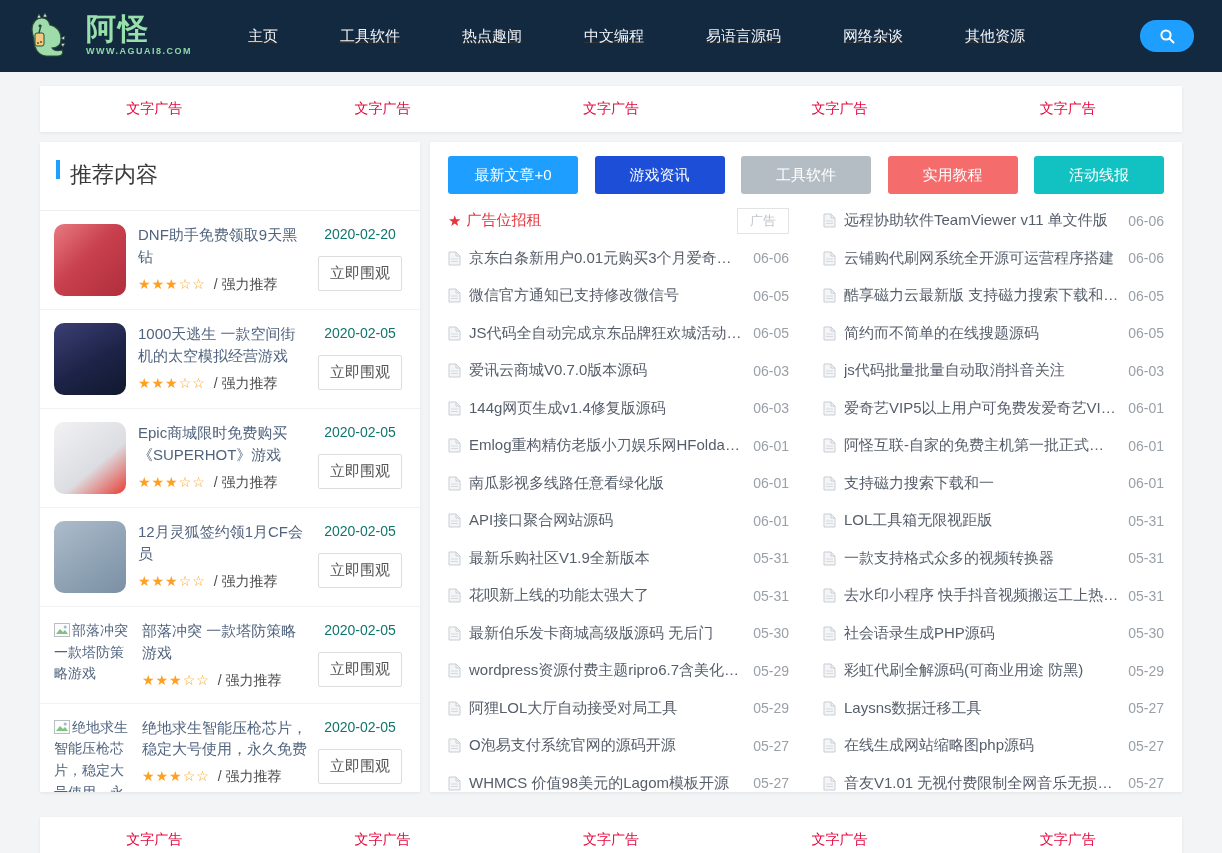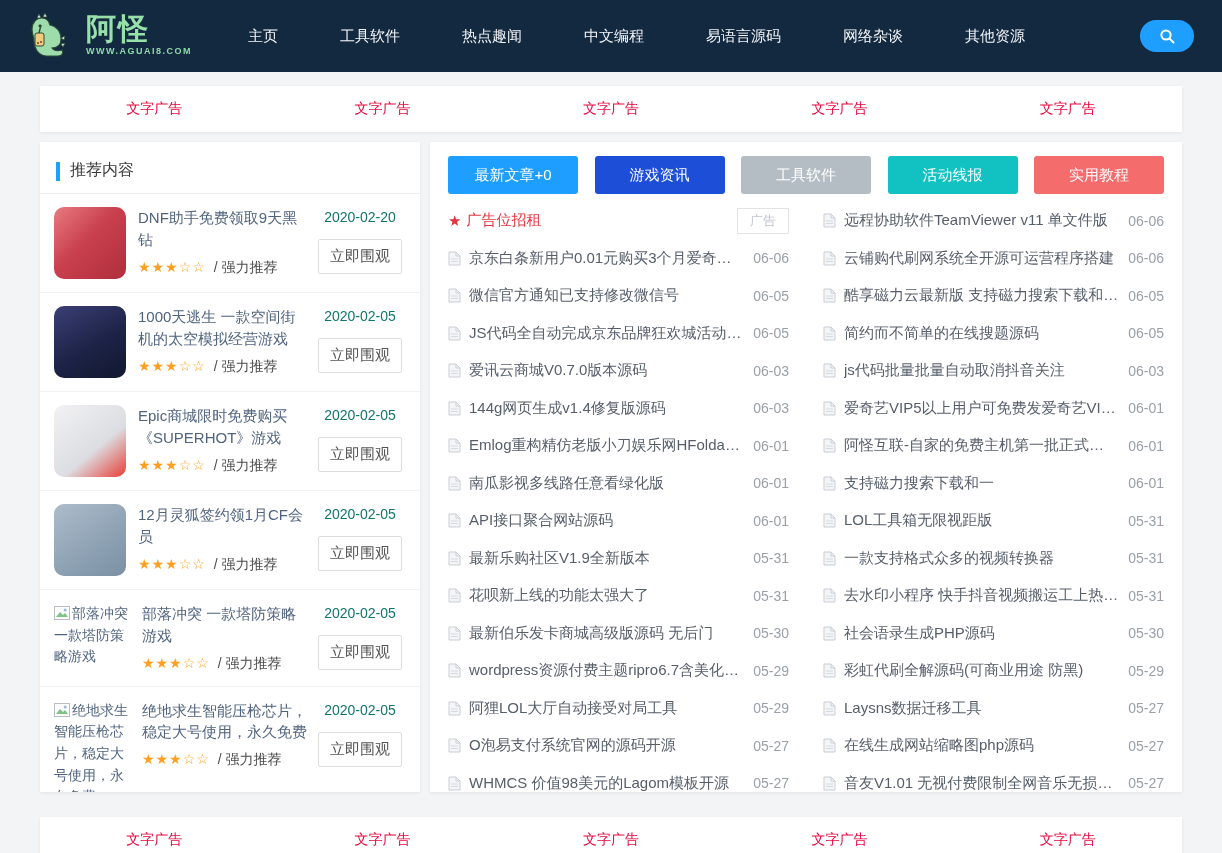--- a/index.html
+++ b/index.html
@@ -12,21 +12,21 @@
 
   
   .topbar {
     height:72px; background:#132940; display:flex; align-items:center;
     padding:0 28px; position:relative;
   }
   .logo { display:flex; align-items:flex-end; gap:6px; cursor:pointer; }
   .logo-text { line-height:1; padding-bottom:4px; }
   .logo-title { color:#97e0aa; font-size:30px; font-weight:bold; letter-spacing:2px; }
   .logo-sub { color:#8fd9a8; font-size:9px; font-weight:bold; letter-spacing:1.5px; margin-top:3px; }
-  .main-nav { display:flex; margin-left:56px; gap:62px; }
+  .main-nav { display:flex; margin-left:56px; gap:62px;text-decoration:underline; }
   .nav-item { color:#f2f5f8; font-size:15px; text-decoration:none; cursor:pointer; white-space:nowrap; }
   .search-btn {
     margin-left:auto; width:54px; height:32px; border:none; border-radius:16px;
     background:#1e9fff; display:flex; align-items:center; justify-content:center; cursor:pointer;
   }
 
   
   .adbar {
     margin:14px 40px 0; height:46px; background:#fff;
     box-shadow:0 1px 3px rgba(0,0,0,.07); display:flex; align-items:center;
@@ -37,22 +37,22 @@
     text-decoration:none; cursor:pointer;
   }
 
   
   .content { margin:10px 40px 0; display:flex; gap:10px; height:650px; }
   .card { background:#fff; box-shadow:0 1px 3px rgba(0,0,0,.07); }
 
   
   .sidebar { width:380px; flex:none; overflow:hidden; }
   .side-head {
-    display:flex; align-items:flex-end; gap:10px; padding:18px 16px 12px;
-    border-bottom:1px solid #eee; font-size:16px; color:#3a3a3a;
+    display:flex; align-items:flex-start; gap:10px; padding:18px 16px 20px;
+    border-bottom:1px solid #eee; font-size:22px; color:#3a3a3a;
   }
   .blue-bar { width:4px; height:19px; background:#1e9fff; display:inline-block; }
   .side-item {
     display:flex; padding:13px 14px; border-bottom:1px solid #f2f2f2;
     align-items:flex-start; cursor:pointer;
   }
   .thumb { width:72px; height:72px; border-radius:10px; flex:none; }
   .thumb-broken {
     width:76px; max-height:96px; flex:none; overflow:hidden;
     font-size:14px; color:#51647f; line-height:1.55; word-break:break-all;
@@ -271,23 +271,23 @@
 
     <main class="card mainpanel">
       <div class="filters">
 
           <button class="filter-btn" style="background: rgb(30, 159, 255);">最新文章+0</button>
 
           <button class="filter-btn" style="background: #1d4ed8;">游戏资讯</button>
 
           <button class="filter-btn" style="background: rgb(180, 189, 196);">工具软件</button>
 
+          <button class="filter-btn" style="background: rgb(245, 108, 108);">实用教程</button>
+
           <button class="filter-btn" style="background: rgb(18, 194, 194);">活动线报</button>
-
-          <button class="filter-btn" style="background: rgb(245, 108, 108);">实用教程</button>
         </div>
       <div class="lists">
         <div class="col">
           <div class="row">
             <span class="red-star">★</span>
             <span class="row-title red">广告位招租</span>
             <span class="ad-badge">广告</span>
           </div>
           <div>
 

